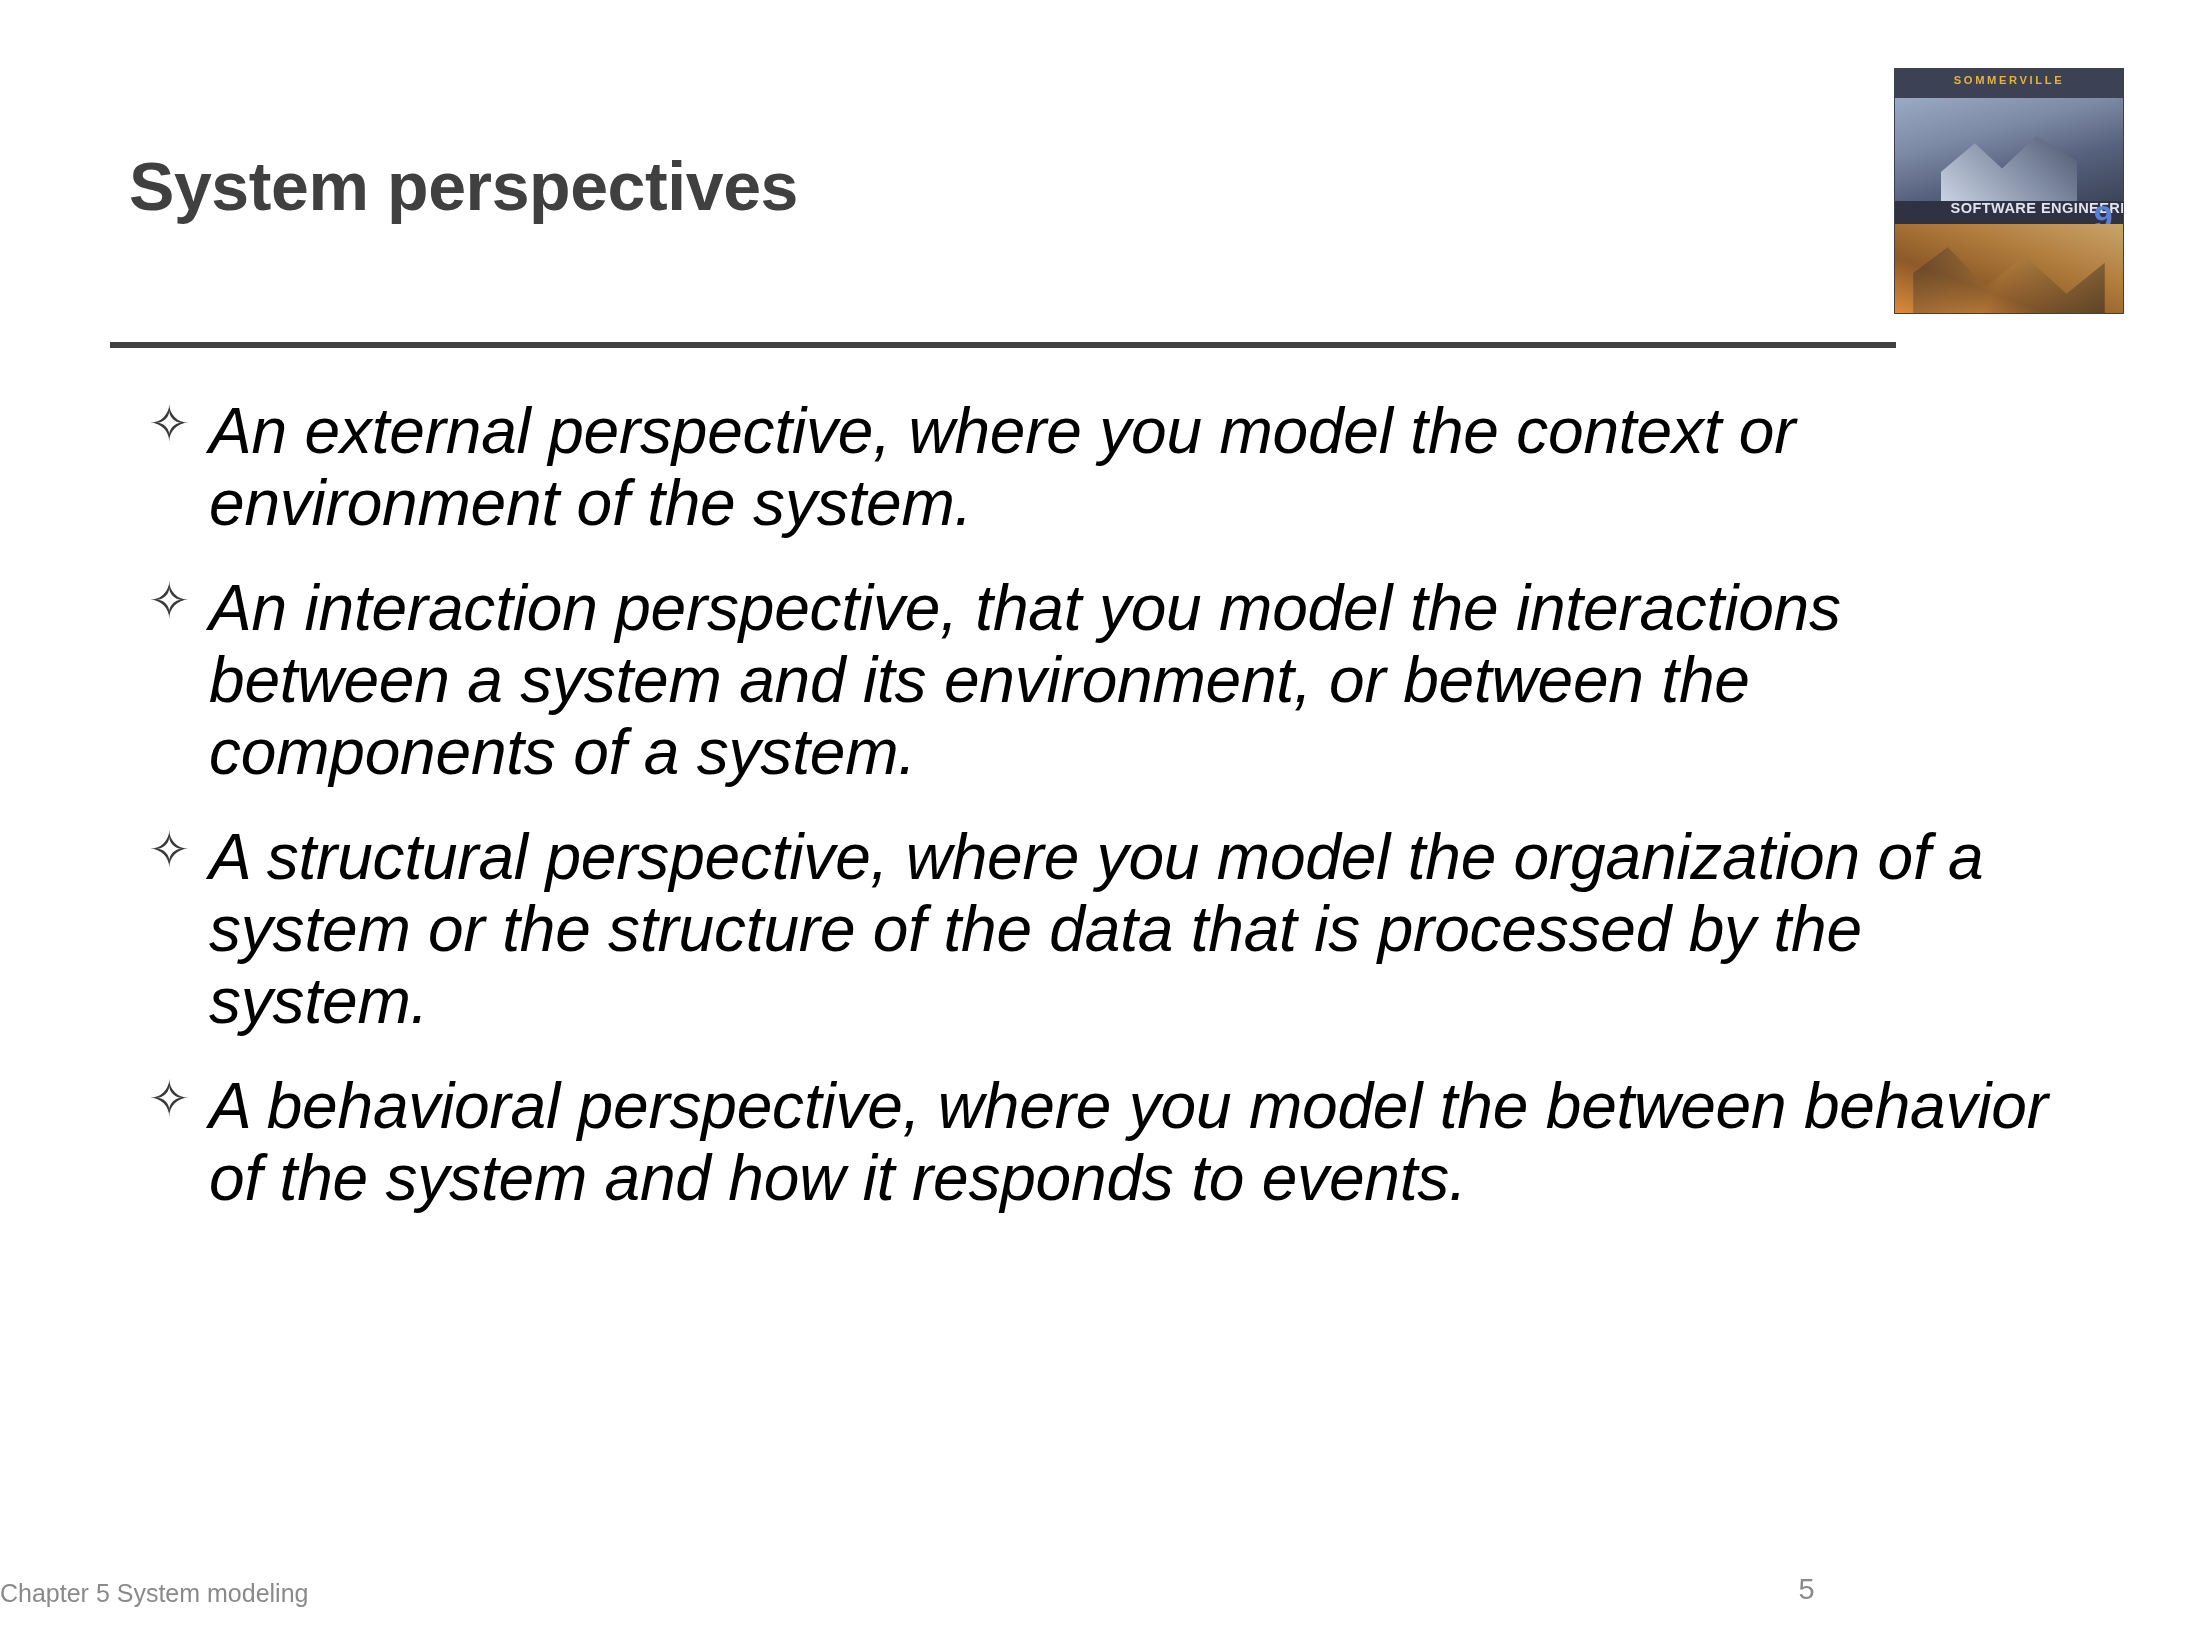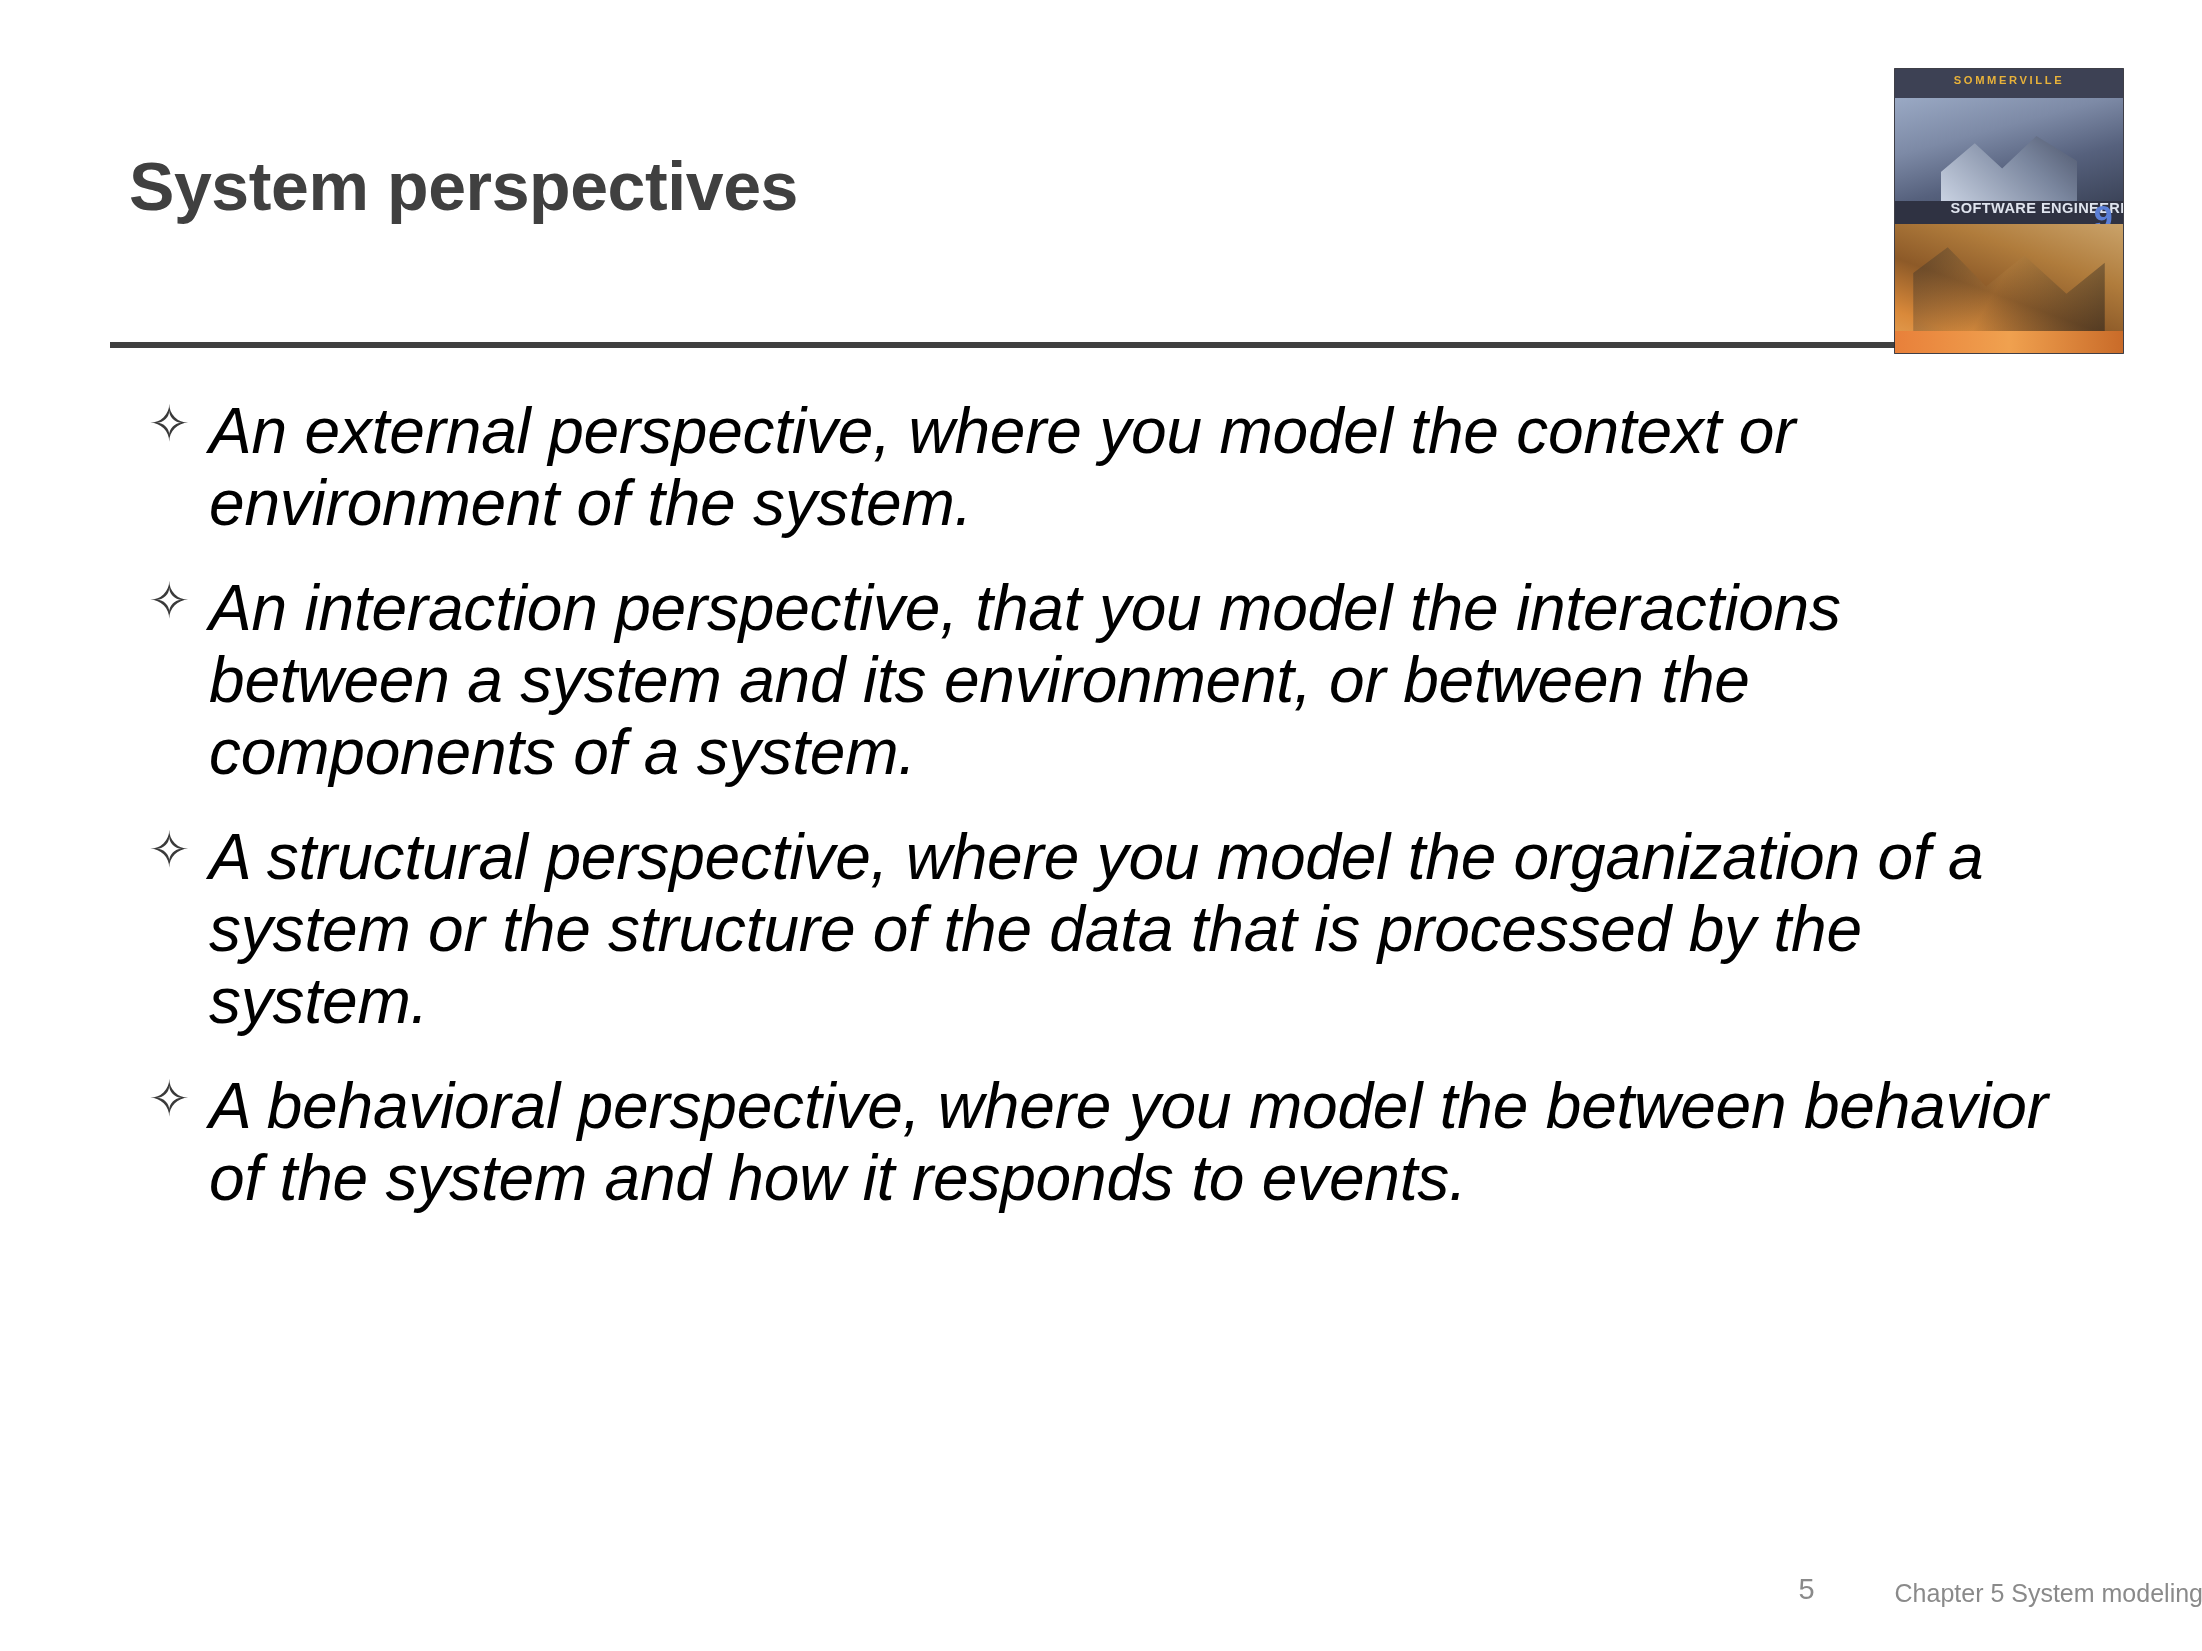--- a/index.html
+++ b/index.html
@@ -47,21 +47,21 @@
     height: 6px;
     background: #404040;
   }
 
   
   .cover {
     position: absolute;
     left: 1895px;
     top: 69px;
     width: 228px;
-    height: 284px;
+    height: 244px;
     background: #2f3242;
     overflow: hidden;
     box-shadow: 0 0 0 0.9px #2b2b33;
   }
   .cover .band-top {
     position: absolute;
     left: 0; top: 0;
     width: 100%;
     height: 29px;
     background: #3d4154;
@@ -168,21 +168,21 @@
     max-width: 1876px;
     font-style: italic;
   }
 
   
   .footer-center {
     position: absolute;
     left: 0;
     top: 1579px;
     width: 2203px;
-    text-align: right;
+    text-align: left;
     font-size: 25px;
     color: #8a8a8a;
   }
   .footer-page {
     position: absolute;
     left: 1772px;
     top: 1573px;
     width: 69px;
     text-align: center;
     font-size: 29px;

